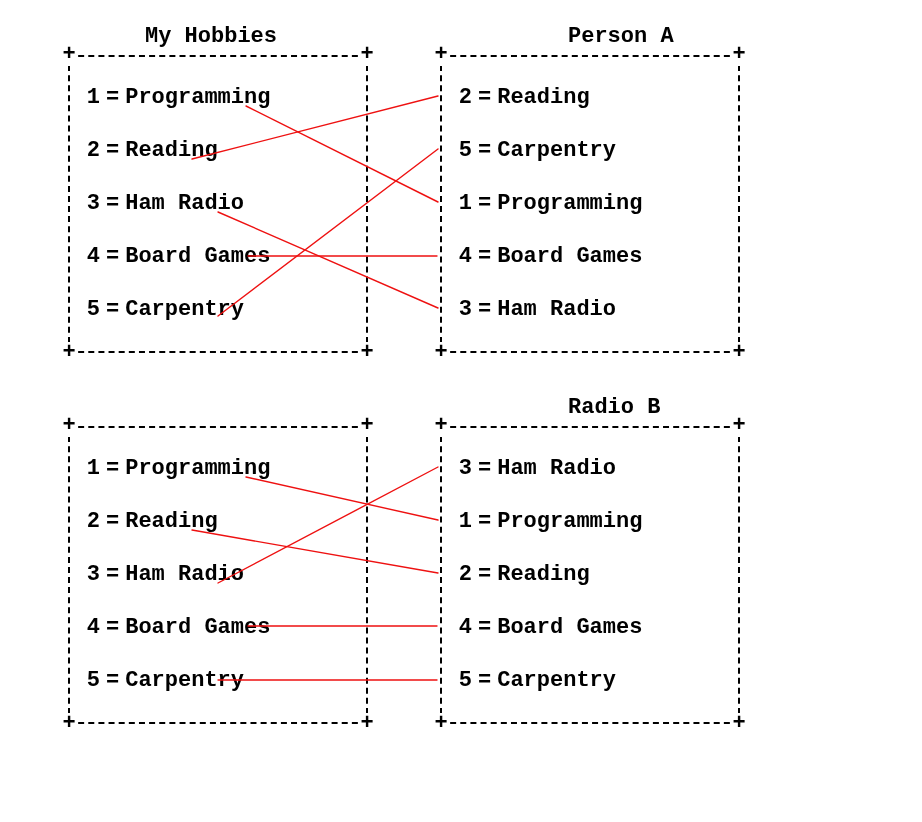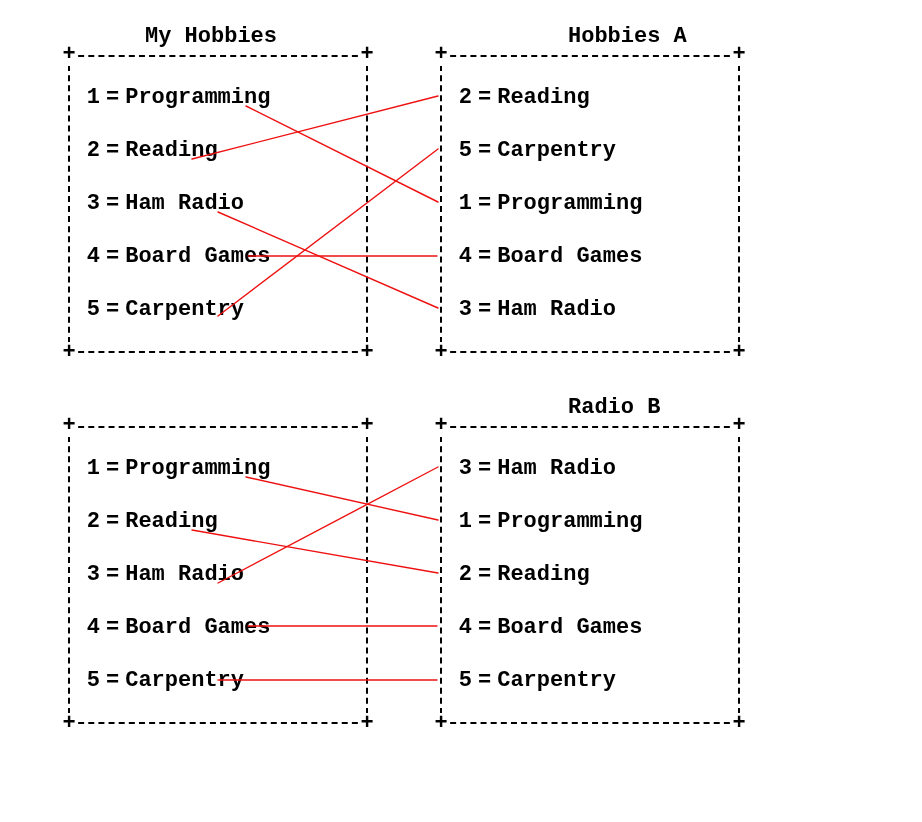--- a/index.html
+++ b/index.html
@@ -59,21 +59,21 @@
     stroke-width: 1.4;
     stroke-linecap: round;
   }
 </style>
 </head>
 <body>
 
 <div class="stage">
 
   <div class="title" style="left:145px; top:24px;">My Hobbies</div>
-  <div class="title" style="left:568px; top:24px;">Hobbies A</div>
+  <div class="title" style="left:568px; top:24px;">Person A</div>
 
   <div class="box" id="box-tl" style="left:68px; top:55px; width:300px; height:298px;">
     <div class="row">
       <span class="num">1</span>
       <span class="eq">=</span>
       <span>Programming</span>
     </div>
     <div class="row">
       <span class="num">2</span>
       <span class="eq">=</span>

